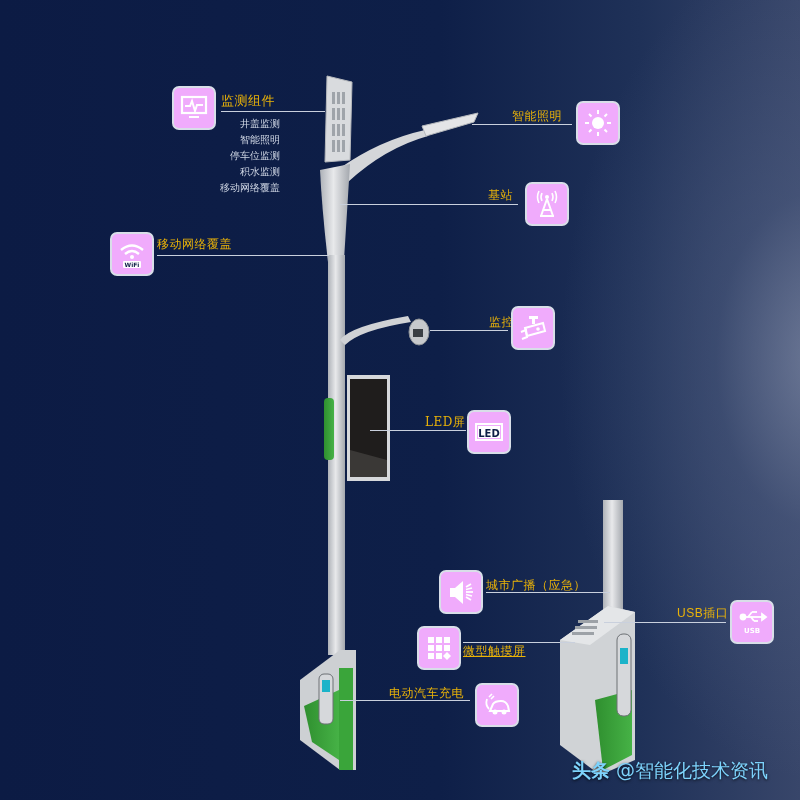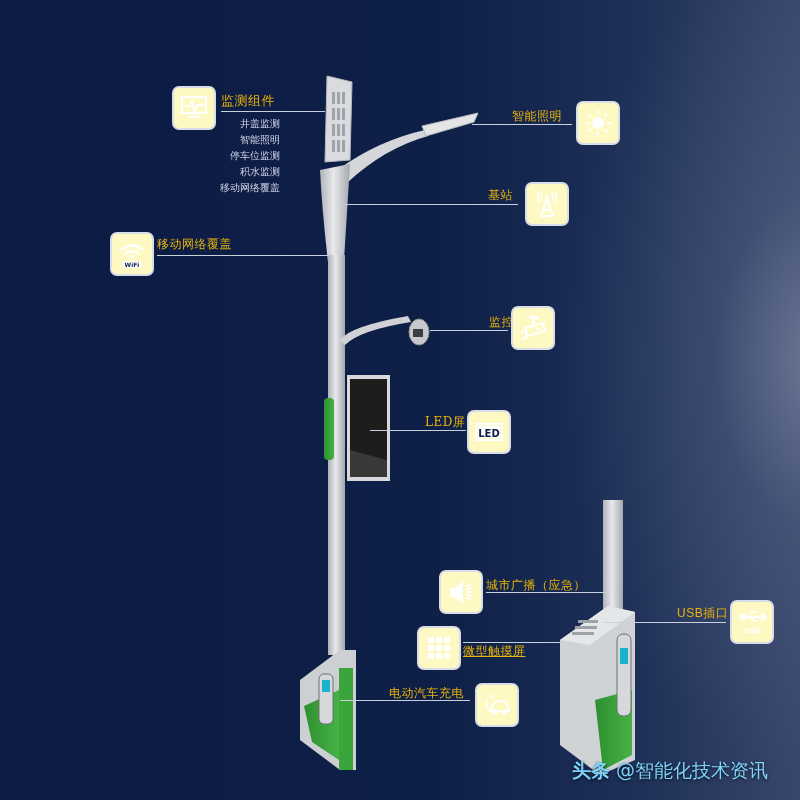--- a/index.html
+++ b/index.html
@@ -15,21 +15,21 @@
       linear-gradient(90deg, #0c1b44 0%, #0e1f48 55%, #1f3158 80%, #38466a 100%);
   }
   .label {
     position: absolute; color: #eab308; font-size: 12px; white-space: nowrap;
     letter-spacing: 0.5px;
   }
   .sub { position: absolute; color: #cfd6e4; font-size: 10px; text-align: right; width: 110px; line-height: 16px; }
   .line { position: absolute; height: 1px; background: #c9d0dd; }
   .iconbox {
     position: absolute; width: 44px; height: 44px; box-sizing: border-box;
-    border: 2px solid #d8dee8; border-radius: 7px; background: #fef9c3;
+    border: 2px solid #d8dee8; border-radius: 7px; background: #f0abfc;
     display: flex; align-items: center; justify-content: center;
   }
   .iconbox svg { width: 32px; height: 32px; }
   .watermark {
     position: absolute; left: 572px; top: 758px; color: #7dd3fc; font-size: 19px;
     text-shadow: 0 1px 3px rgba(0,0,0,0.8); white-space: nowrap;
   }
   .watermark b { font-weight: bold; }
 </style>
 </head>

